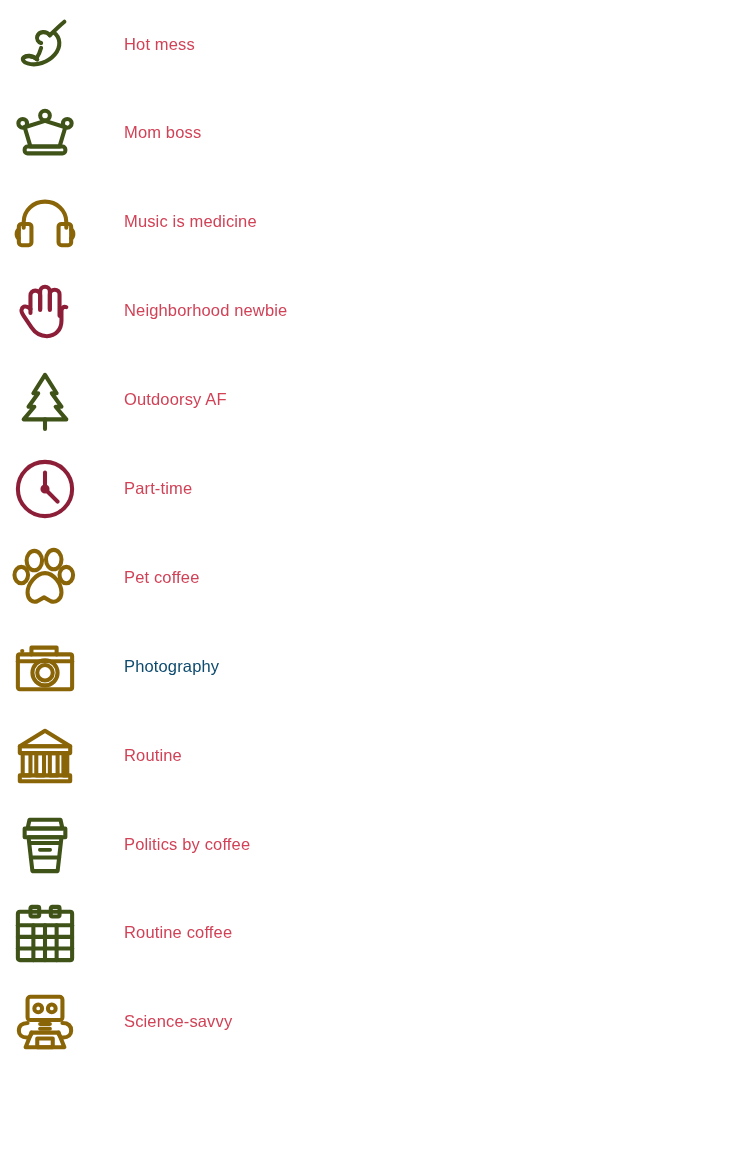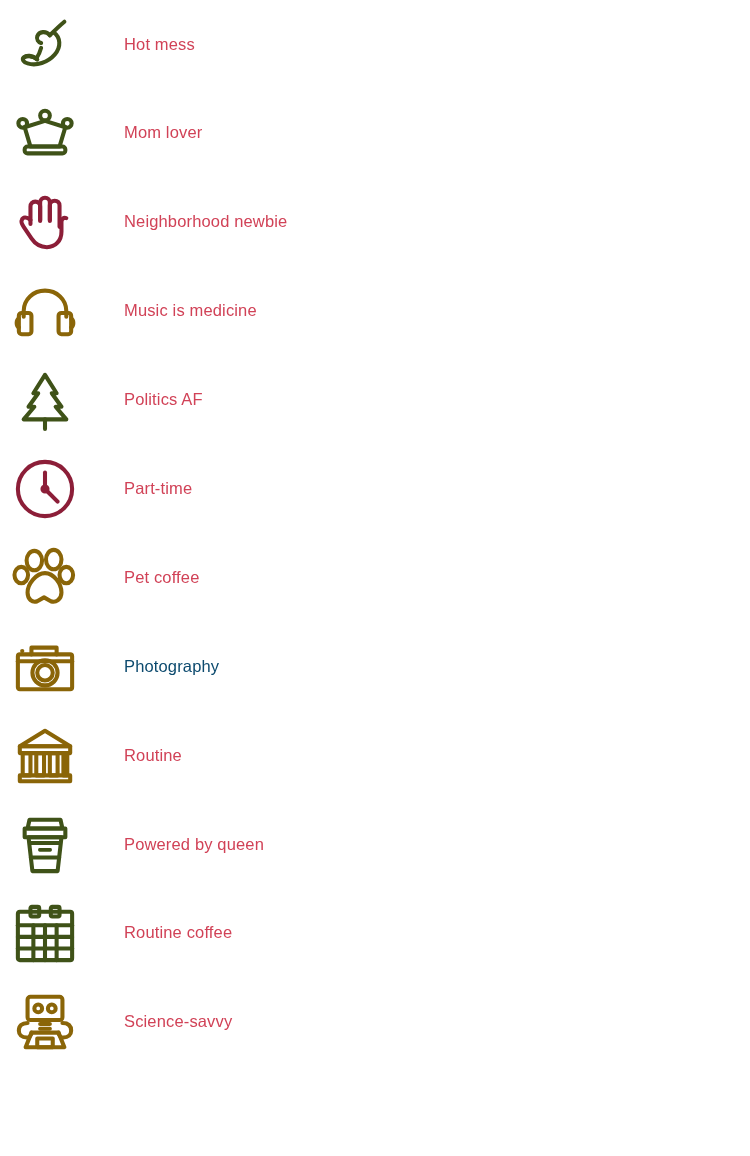--- a/index.html
+++ b/index.html
@@ -80,62 +80,62 @@
         <circle cx="32" cy="14" r="5"></circle>
         <circle cx="9" cy="22" r="4.5"></circle>
         <circle cx="55" cy="22" r="4.5"></circle>
         <path d="M11 26 L17 46 L47 46 L53 26"></path>
         <path d="M11 26 L32 19.5"></path>
         <path d="M53 26 L32 19.5"></path>
         <rect x="11" y="46" width="42" height="7" rx="3"></rect>
       </svg>
     </div>
     <div class="label-cell">
-      <span class="tag-label" style="color:#D14257">Mom lover</span>
+      <span class="tag-label" style="color:#D14257">Mom boss</span>
+    </div>
+  </div>
+
+  <div class="tag-row">
+    <div class="icon-cell">
+      <svg viewBox="0 0 64 64" fill="none" stroke="#8A6508" stroke-width="4.2" stroke-linecap="round" stroke-linejoin="round">
+        <path d="M10 38 V32 C10 20 20 11 32 11 C44 11 54 20 54 32 V38"></path>
+        <rect x="5" y="34" width="13" height="22" rx="3"></rect>
+        <rect x="46" y="34" width="13" height="22" rx="3"></rect>
+        <path d="M5 40 C2 41 2 48 5 49"></path>
+        <path d="M59 40 C62 41 62 48 59 49"></path>
+      </svg>
+    </div>
+    <div class="label-cell">
+      <span class="tag-label" style="color:#D14257">Music is medicine</span>
     </div>
   </div>
 
   <div class="tag-row">
     <div class="icon-cell">
       <svg viewBox="0 0 64 64" fill="none" stroke="#8C1E38" stroke-width="4.2" stroke-linecap="round" stroke-linejoin="round">
         <path d="M17 34 V16 C17 13 19 11 22 11 C25 11 27 13 27 16 V31"></path>
         <path d="M27 30 V12 C27 9 29 7 32 7 C35 7 37 9 37 12 V30"></path>
         <path d="M37 31 V15 C37 12 39 10 42 10 C45 10 47 12 47 15 V37"></path>
         <path d="M17 30 C13 26 9 27 8 30 C7 32 8 34 10 37 L18 49 C22 55 28 58 34 58 C43 58 49 51 49 42 V32 C49 29 51 27 54 28"></path>
       </svg>
     </div>
     <div class="label-cell">
       <span class="tag-label" style="color:#D14257">Neighborhood newbie</span>
     </div>
   </div>
 
   <div class="tag-row">
     <div class="icon-cell">
-      <svg viewBox="0 0 64 64" fill="none" stroke="#8A6508" stroke-width="4.2" stroke-linecap="round" stroke-linejoin="round">
-        <path d="M10 38 V32 C10 20 20 11 32 11 C44 11 54 20 54 32 V38"></path>
-        <rect x="5" y="34" width="13" height="22" rx="3"></rect>
-        <rect x="46" y="34" width="13" height="22" rx="3"></rect>
-        <path d="M5 40 C2 41 2 48 5 49"></path>
-        <path d="M59 40 C62 41 62 48 59 49"></path>
-      </svg>
-    </div>
-    <div class="label-cell">
-      <span class="tag-label" style="color:#D14257">Music is medicine</span>
-    </div>
-  </div>
-
-  <div class="tag-row">
-    <div class="icon-cell">
       <svg viewBox="0 0 64 64" fill="none" stroke="#3F5218" stroke-width="4.2" stroke-linecap="round" stroke-linejoin="round">
         <path d="M32 6 L20 25 L25 25 L15 39 L21 39 L10 52 L54 52 L43 39 L49 39 L39 25 L44 25 Z"></path>
         <path d="M32 52 V62"></path>
       </svg>
     </div>
     <div class="label-cell">
-      <span class="tag-label" style="color:#D14257">Politics AF</span>
+      <span class="tag-label" style="color:#D14257">Outdoorsy AF</span>
     </div>
   </div>
 
   <div class="tag-row">
     <div class="icon-cell">
       <svg viewBox="0 0 64 64" fill="none" stroke="#8C1E38" stroke-width="4.2" stroke-linecap="round" stroke-linejoin="round">
         <circle cx="32" cy="32" r="28"></circle>
         <path d="M32 15 V32"></path>
         <path d="M32 32 L45 45"></path>
         <circle cx="32" cy="32" r="2.6" fill="#8C1E38"></circle>
@@ -199,21 +199,21 @@
       <svg viewBox="0 0 64 64" fill="none" stroke="#3F5218" stroke-width="4.2" stroke-linecap="round" stroke-linejoin="round">
         <path d="M16 7 H48 L50 16 H14 Z"></path>
         <rect x="11" y="16" width="42" height="9"></rect>
         <path d="M15 25 H49 L45 60 H19 Z"></path>
         <path d="M16.5 31 H47.5"></path>
         <path d="M17.5 46 H46.5"></path>
         <rect x="25" y="36" width="14" height="4" rx="1.5" fill="#3F5218" stroke="none"></rect>
       </svg>
     </div>
     <div class="label-cell">
-      <span class="tag-label" style="color:#D14257">Powered by queen</span>
+      <span class="tag-label" style="color:#D14257">Politics by coffee</span>
     </div>
   </div>
 
   <div class="tag-row">
     <div class="icon-cell">
       <svg viewBox="0 0 64 64" fill="none" stroke="#3F5218" stroke-width="4.2" stroke-linecap="round" stroke-linejoin="round">
         <rect x="17" y="5" width="9" height="10" rx="1.5"></rect>
         <rect x="38" y="5" width="9" height="10" rx="1.5"></rect>
         <rect x="4" y="10" width="56" height="50" rx="2"></rect>
         <path d="M4 24 H60"></path>

